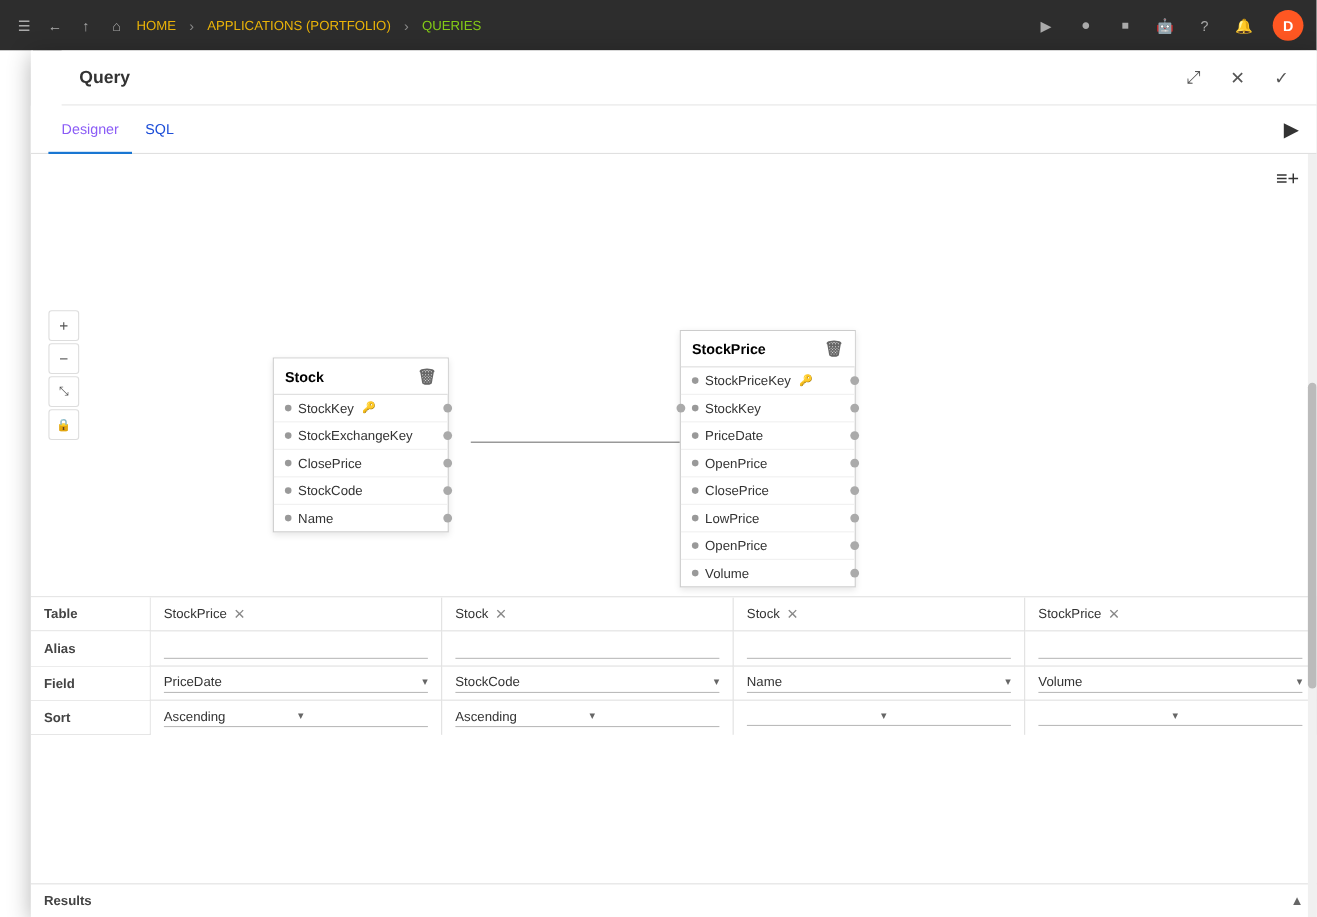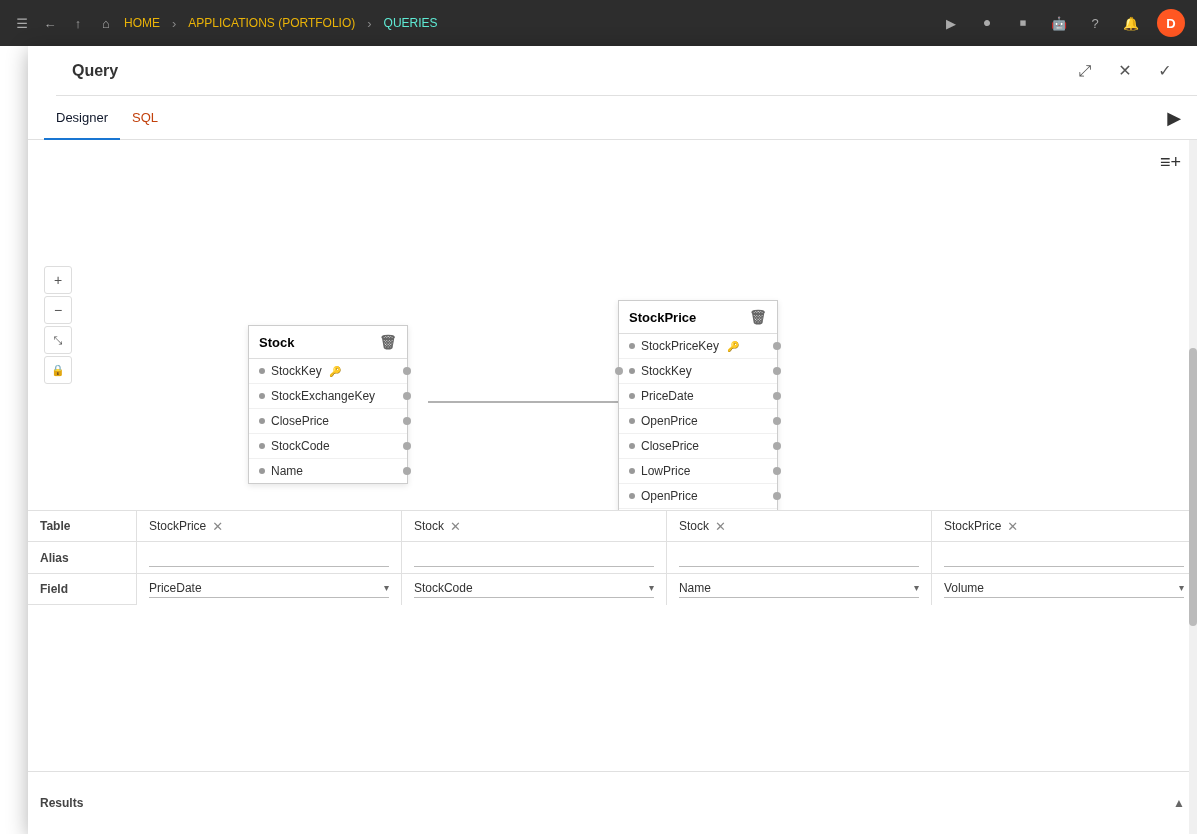--- a/index.html
+++ b/index.html
@@ -28,21 +28,21 @@
       width: 20px;
       height: 20px;
       display: flex;
       align-items: center;
       justify-content: center;
       cursor: pointer;
       color: #aaa;
     }
     .topbar-sep { color: #888; margin: 0 4px; }
     .topbar-link { color: #eab308; font-size: 12px; cursor: pointer; }
-    .topbar-link.active { color: #5eead4; }
+    .topbar-link.active { color: #84cc16; }
     .topbar-right {
       margin-left: auto;
       display: flex;
       align-items: center;
       gap: 16px;
     }
     .topbar-avatar {
       width: 28px;
       height: 28px;
       border-radius: 50%;
@@ -130,26 +130,26 @@
       flex-shrink: 0;
       background: #fff;
     }
     .tab {
       height: 44px;
       display: flex;
       align-items: center;
       padding: 0 12px;
       cursor: pointer;
       font-size: 13px;
-      color: #c2410c;
+      color: #1d4ed8;
       border-bottom: 2px solid transparent;
       margin-bottom: -1px;
     }
     .tab.active {
-      color: #0f172a;
+      color: #8b5cf6;
       border-bottom: 2px solid #1976d2;
       font-weight: 500;
     }
     .tab-run-btn {
       margin-left: auto;
       color: #333;
       cursor: pointer;
       font-size: 18px;
     }
 
@@ -385,21 +385,21 @@
       font-size: 12px;
       color: #333;
       min-width: 160px;
     }
     .sort-select span { flex: 1; }
 
     
     .results-row {
       display: flex;
       align-items: center;
-      padding: 24px 12px;
+      padding: 8px 12px;
       border-top: 1px solid #e0e0e0;
       background: #fff;
       cursor: pointer;
       flex-shrink: 0;
     }
     .results-label {
       font-size: 12px;
       font-weight: 600;
       color: #444;
     }
@@ -654,20 +654,47 @@
           </td>
           <td>
             <div class="field-select">
               <span>Volume</span>
               <span class="field-arrow">▾</span>
             </div>
           </td>
         </tr>
 
 
+        <tr>
+          <th>Sort</th>
+          <td>
+            <div class="sort-select">
+              <span>Ascending</span>
+              <span style="font-size:10px;color:#666;margin-left:4px;">▾</span>
+            </div>
+          </td>
+          <td>
+            <div class="sort-select">
+              <span>Ascending</span>
+              <span style="font-size:10px;color:#666;margin-left:4px;">▾</span>
+            </div>
+          </td>
+          <td>
+            <div class="sort-select">
+              <span></span>
+              <span style="font-size:10px;color:#666;margin-left:4px;">▾</span>
+            </div>
+          </td>
+          <td>
+            <div class="sort-select">
+              <span></span>
+              <span style="font-size:10px;color:#666;margin-left:4px;">▾</span>
+            </div>
+          </td>
+        </tr>
       </tbody>
         </table>
     </div>
 
     <div class="results-row">
       <span class="results-label">Results</span>
       <span class="results-chevron">▲</span>
     </div>
 
     <div class="modal-scrollbar">

